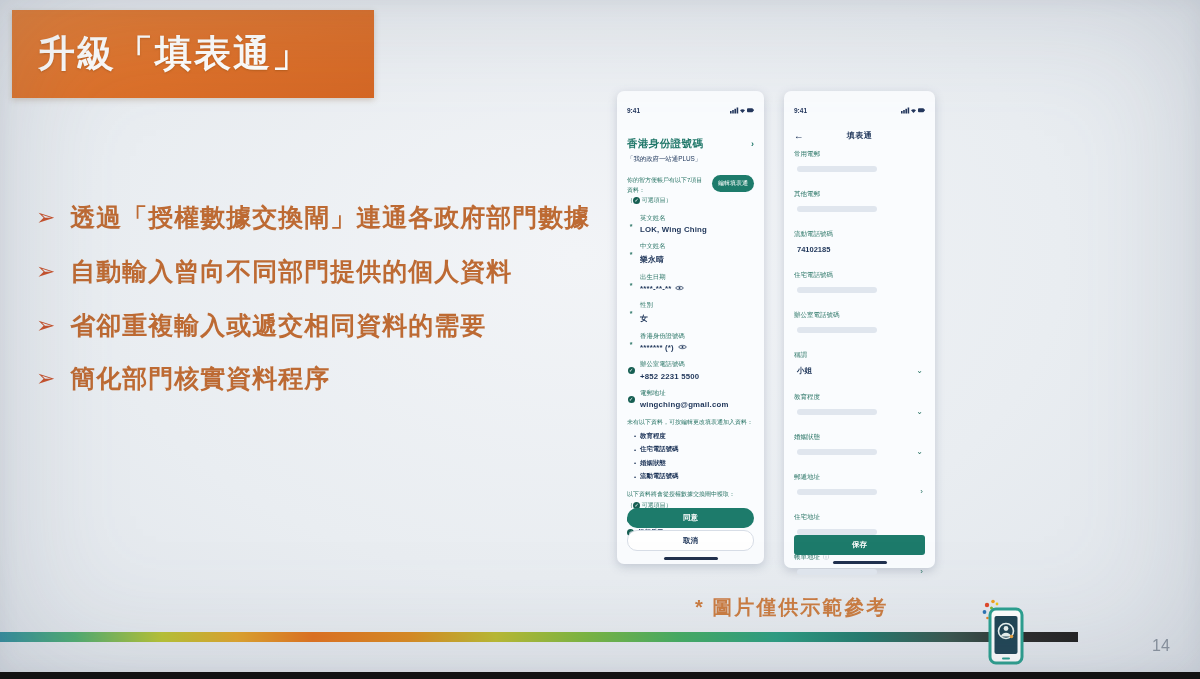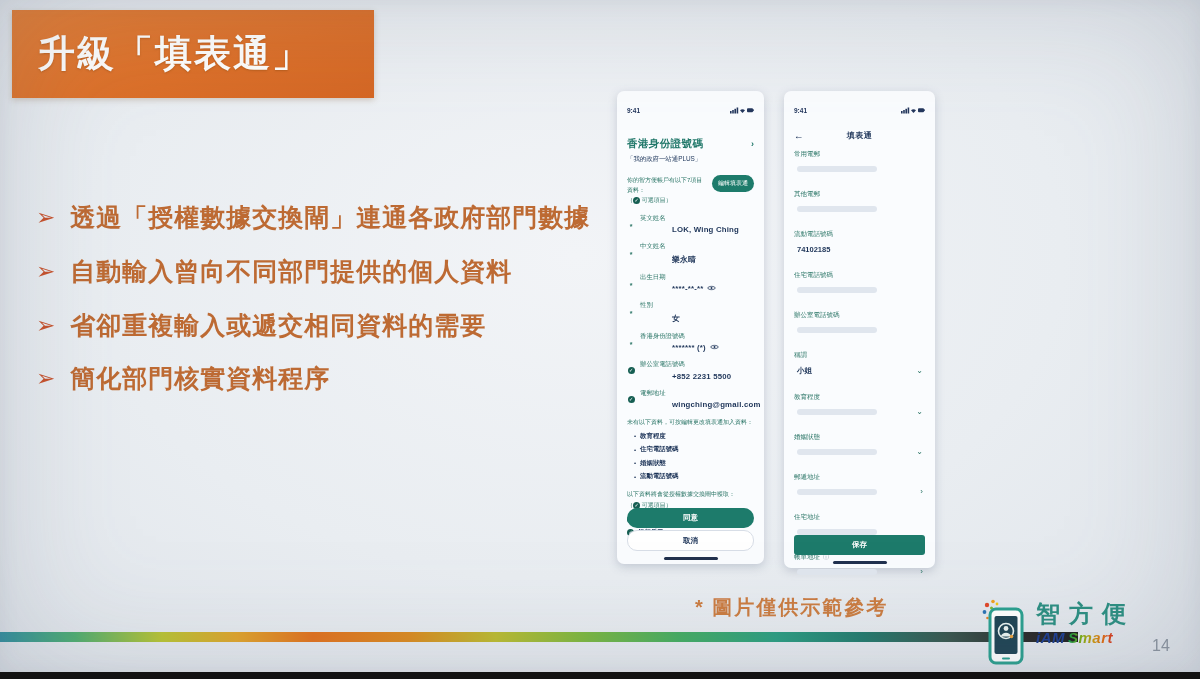--- a/index.html
+++ b/index.html
@@ -46,21 +46,21 @@
   .lsub{color:#223a5e;font-size:6.4px;margin-top:4px;}
   .intro-row{display:flex;justify-content:space-between;align-items:flex-start;margin-top:11px;}
   .intro-text{color:#2a7566;font-size:6px;line-height:1.7;}
   .pill{background:#1d7b6b;color:#fff;font-size:6px;border:none;border-radius:9px;padding:4px 6px;flex:none;margin-left:4px;font-family:inherit;}
   .cc{display:inline-flex;width:7px;height:7px;border-radius:50%;background:#155e52;color:#fff;
       font-size:5px;line-height:7px;align-items:center;justify-content:center;vertical-align:middle;flex:none;}
   .lfld{display:flex;gap:5px;margin-top:8px;align-items:flex-start;}
   .lmark{width:8px;flex:none;text-align:center;padding-top:1px;}
   .ast{color:#2a7566;font-size:7px;font-weight:bold;}
   .flabel{color:#2a7566;font-size:6.4px;}
-  .fvalrow{display:flex;align-items:center;gap:4px;margin-left:32px;}
+  .fvalrow{display:flex;align-items:center;gap:4px;}
   .fvalue{color:#1d3458;font-size:7.8px;font-weight:bold;margin-top:2.5px;letter-spacing:.2px;}
   .note{color:#2a7566;font-size:6px;margin-top:9px;line-height:1.5;}
   .optline{color:#2a7566;font-size:6px;margin-top:2px;}
   .mitem{display:flex;gap:4px;color:#1d3458;font-size:6.4px;font-weight:bold;margin-top:4.5px;padding-left:7px;align-items:center;}
   .mdot{color:#1d3458;font-size:6px;}
   .xitem{display:flex;gap:4px;align-items:center;font-size:6.4px;font-weight:bold;color:#1d3458;margin-top:4.5px;}
   .btn-primary{position:absolute;left:10px;right:10px;background:#1d7b6b;color:#fff;font-size:7.5px;font-weight:bold;
       border:none;border-radius:3px;padding:5px 0;text-align:center;font-family:inherit;}
   .agree{bottom:36px;border-radius:10px;}
   .btn-secondary{position:absolute;left:10px;right:10px;bottom:13px;background:#fff;color:#1d3458;font-size:7.5px;font-weight:bold;
@@ -402,24 +402,18 @@
       <circle cx="17" cy="7" r="1.4" fill="#f3c613"></circle>
         <circle cx="7.5" cy="21" r="1.3" fill="#e77e23"></circle>
       <rect x="10" y="12" width="32" height="54" rx="6" fill="#ffffff" stroke="#2aa08f" stroke-width="3"></rect>
       <rect x="14.5" y="19" width="23" height="38" rx="2" fill="#1f4454"></rect>
       <circle cx="26" cy="34" r="7.5" fill="none" stroke="#eaf4f2" stroke-width="1.6"></circle>
       <circle cx="26" cy="31.5" r="2.4" fill="#eaf4f2"></circle>
       <path d="M20.8 39.5 a5.5 5.5 0 0 1 10.4 0 Z" fill="#eaf4f2"></path>
       <circle cx="31.5" cy="39.5" r="1.8" fill="#e8a13c"></circle>
       <rect x="22" y="60.5" width="8" height="2" rx="1" fill="#2aa08f"></rect>
     </svg>
-    <div class="logo-text">
-      <div class="logo-zh">智方便</div>
-      <div class="logo-en">
-        <span class="p1">iAM</span><span class="p2">Smart</span>
-      </div>
-    </div>
   </div>
 
   <div class="pagenum">14</div>
 </div>
 
 <div class="bottom-strip"></div>
 
 </body></html>

